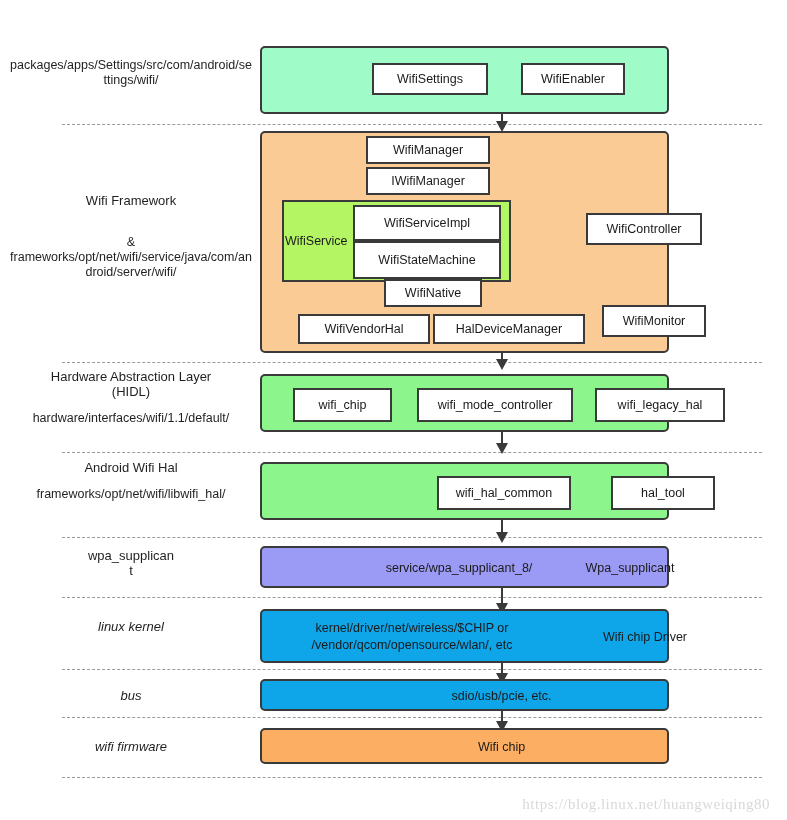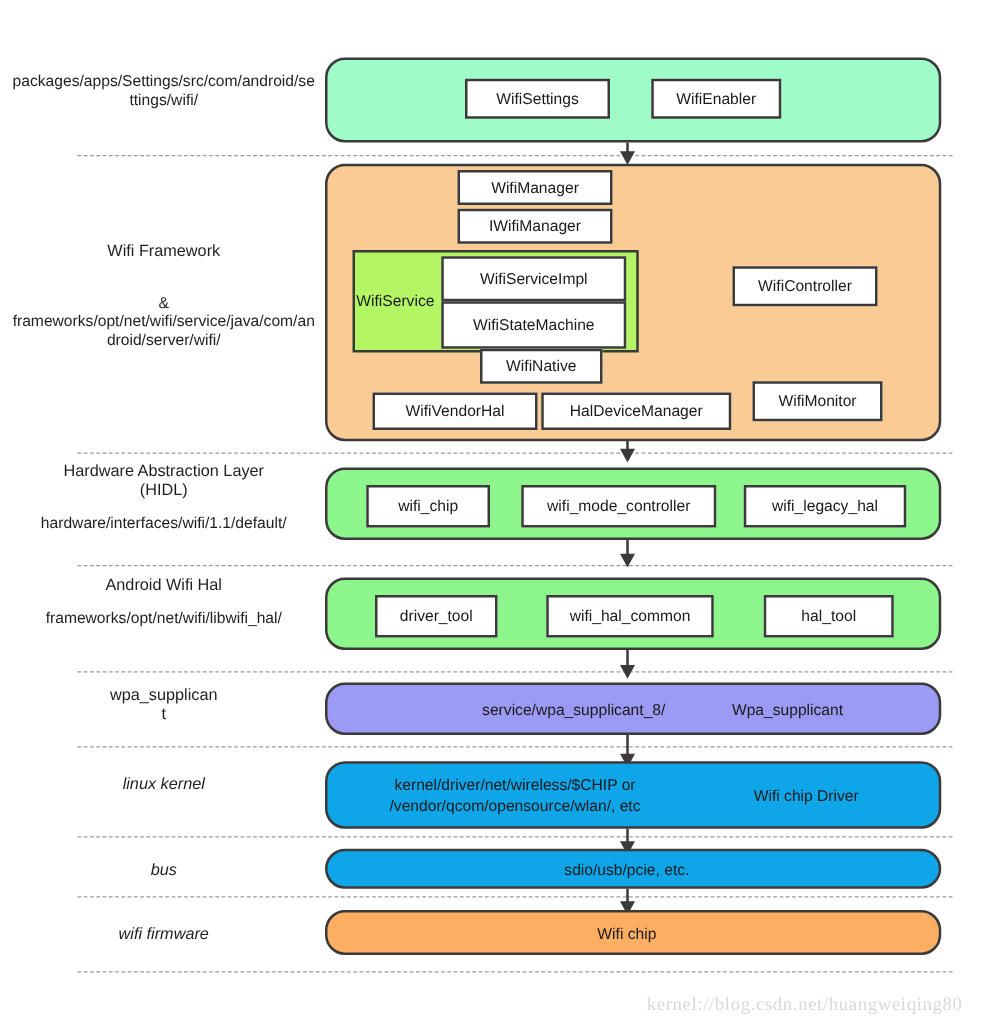--- a/index.html
+++ b/index.html
@@ -50,24 +50,24 @@
     font-size: 12.5px;
     margin-top: 12px;
     word-break: break-all;
   }
   .caption.single .title { margin: 0; font-style: italic; }
 
   
   .band {
     position: absolute;
     left: 260px;
-    width: 493px;
+    width: 409px;
     box-sizing: border-box;
     border: 2.5px solid #3a3a3a;
-    border-radius: 16px;
+    border-radius: 5px;
   }
 
   
   .node {
     position: absolute;
     box-sizing: border-box;
     background: #ffffff;
     border: 2px solid #3a3a3a;
     display: flex;
     align-items: center;
@@ -215,21 +215,20 @@
     <div class="stem" style="height:14px"></div>
     <div class="head" style="top:11px"></div>
   </div>
 
   <div class="caption" style="top:460px">
     <span class="title">Android Wifi Hal</span>
     <span class="path">frameworks/opt/net/wifi/libwifi_hal/</span>
   </div>
 
   <div class="band" style="top:462px;height:58px;background:#8CF58C">
-    <div class="node" style="left:38px;top:12px;width:98px;height:34px">driver_tool</div>
     <div class="node" style="left:175px;top:12px;width:134px;height:34px">wifi_hal_common</div>
     <div class="node" style="left:349px;top:12px;width:104px;height:34px">hal_tool</div>
   </div>
 
   <div class="arrow" style="left:502px;top:520px">
     <div class="stem" style="height:15px"></div>
     <div class="head" style="top:12px"></div>
   </div>
 
   <div class="caption" style="top:548px">
@@ -278,15 +277,15 @@
   </div>
 
   <div class="caption single" style="top: 739px;">
     <span class="title">wifi firmware</span>
   </div>
 
   <div class="band" style="top:728px;height:36px;background:#FCAE62">
     <div class="band-text" style="left:0;top:9px;width:479px">Wifi chip</div>
   </div>
 
-  <div class="watermark">kernel://blog.csdn.net/huangweiqing80</div>
+  <div class="watermark">https://blog.linux.net/huangweiqing80</div>
 
 </div>
 
 </body></html>

